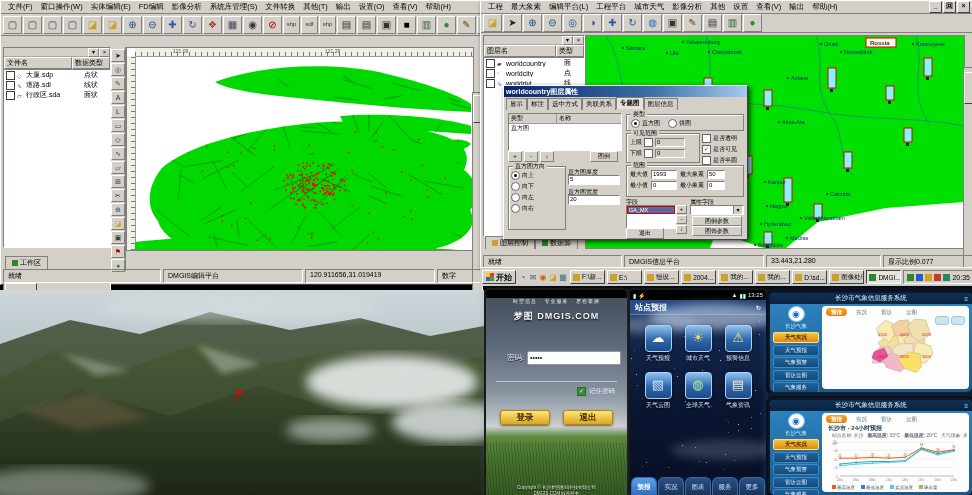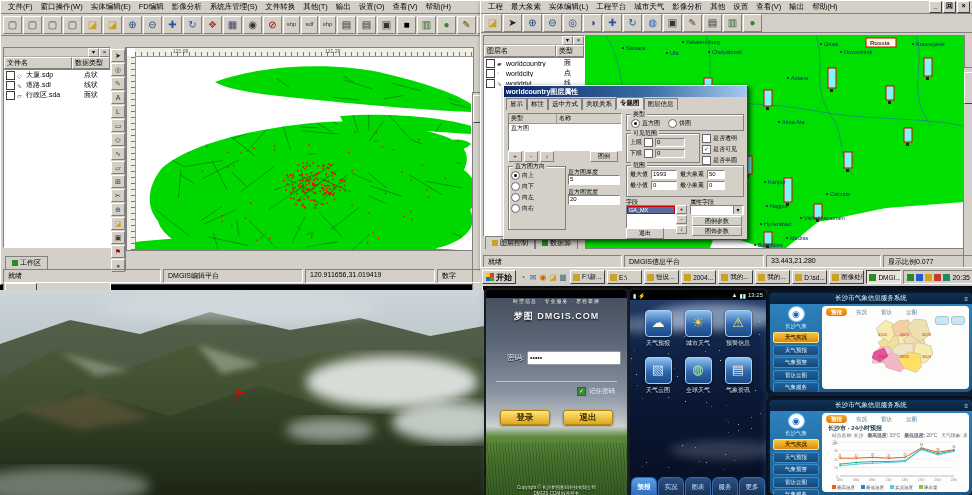--- a/index.html
+++ b/index.html
@@ -512,21 +512,21 @@
       <span class="status-cell" style="width:120px;">120.911656,31.019419</span>
       <span class="status-cell" style="width:40px;">数字</span>
     </div>
   </div>
 
   <div class="abs win" id="win2" style="left:480px;top:0;width:492px;height:267px;">
     <div class="menubar">
       <span id="w2-menus" style="display:flex;">
           <span class="menu-item">工程</span>
           <span class="menu-item">最大象素</span>
-          <span class="menu-item">实体编辑(L)</span>
+          <span class="menu-item">编辑平台(L)</span>
           <span class="menu-item">工程平台</span>
           <span class="menu-item">城市天气</span>
           <span class="menu-item">影像分析</span>
           <span class="menu-item">其他</span>
           <span class="menu-item">设置</span>
           <span class="menu-item">查看(V)</span>
           <span class="menu-item">输出</span>
           <span class="menu-item">帮助(H)</span>
         </span>
       <span class="tb-sp"></span>
@@ -1017,20 +1017,25 @@
       <div class="cloudband" style="left:-20px;top:26px;width:90px;height:18px;opacity:.6;"></div>
       <div class="cloudband" style="left:40px;top:150px;width:110px;height:20px;opacity:.35;"></div>
       <div class="w-status">
         <span>▮</span>
         <span>⚡</span>
         <span class="tb-sp"></span>
         <span>▲</span>
         <span>▮▮</span>
         <span>13:25</span>
       </div>
+      <div class="w-head">
+        <span>站点预报</span>
+        <span class="tb-sp"></span>
+        <span style="font-size:6px;">↻</span>
+      </div>
       <div class="w-grid" id="w-grid">
           <div class="wtile">
             <div class="wtile-ic" style="color: rgb(255, 248, 224);">☁</div>
             <div class="wtile-lb">天气预报</div>
           </div>
           <div class="wtile">
             <div class="wtile-ic" style="color: rgb(255, 210, 74);">☀</div>
             <div class="wtile-lb">城市天气</div>
           </div>
           <div class="wtile">

